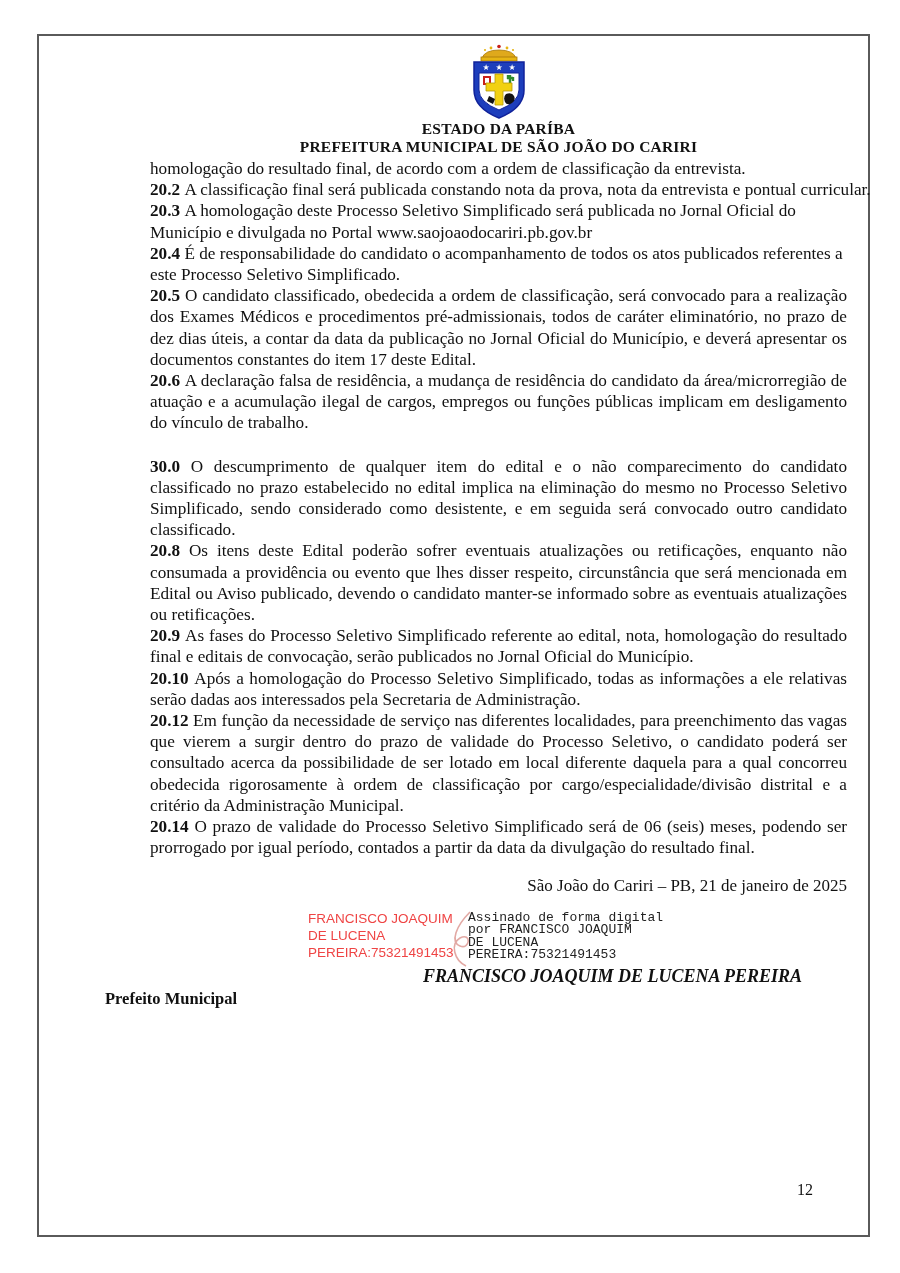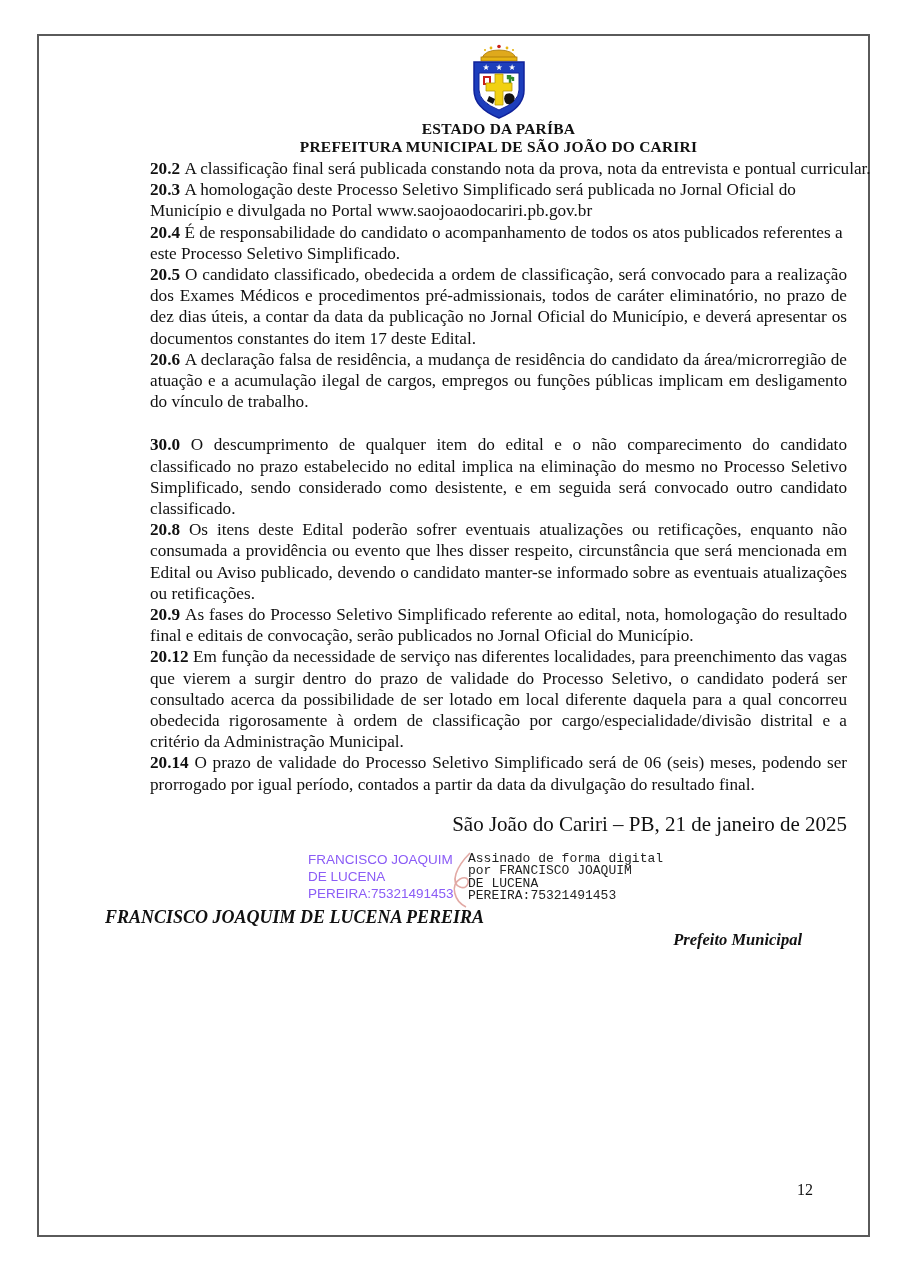--- a/index.html
+++ b/index.html
@@ -8,27 +8,27 @@
   .content{position:absolute;left:111px;top:0;width:697px;}
   .header{text-align:center;padding-top:8px;}
   .crest{display:block;margin:0 auto;}
   .hline{font-weight:bold;font-size:15.5px;line-height:17.5px;letter-spacing:.2px;}
   .body-text{margin-top:3px;}
   .body-text p{margin:0;font-size:17.2px;line-height:21.2px;text-align:justify;}
   .body-text p.left{text-align:left;}
   .body-text p.hanging{padding-left:36px;text-indent:-36px;}
   .body-text p.overflow{width:calc(100% + 27px);}
   .body-text .spacer{height:22px;}
-  .dateline{margin-top:17px;font-size:21px;text-align:right;}
+  .dateline{margin-top:17px;font-size:17px;text-align:right;}
   .digsig{position:relative;margin-top:14px;margin-left:158px;display:flex;align-items:flex-start;}
-  .sig-left{font-family:"Liberation Sans",sans-serif;font-size:13.5px;line-height:17px;width:160px;color:#8b5cf6;}
+  .sig-left{font-family:"Liberation Sans",sans-serif;font-size:13.5px;line-height:17px;width:160px;color:#ef4444;}
   .sig-right{font-family:Liberation Mono, monospace;font-size:13px;line-height:12.5px;padding-top:2px;color:#222;}
   .flourish{position:absolute;left:138px;top:-2px;pointer-events:none;}
-  .sig-name{font-size:18px;font-weight:bold;font-style:italic;text-align:left;transform:translateX(-45px);margin-top:4px;}
-  .sig-title{font-size:16.5px;font-weight:bold;font-style:italic;text-align:right;transform:translateX(-45px);margin-top:2px;}
+  .sig-name{font-size:18px;font-weight:bold;font-style:italic;text-align:right;transform:translateX(-45px);margin-top:4px;}
+  .sig-title{font-size:16.5px;font-weight:bold;text-align:left;transform:translateX(-45px);margin-top:2px;}
   .page-num{position:absolute;right:55px;bottom:36px;font-size:16px;}
 </style>
 </head>
 <body>
 
 <div class="border-box">
   <div class="content">
 
     <div class="header">
       <svg class="crest" width="60" height="76" viewBox="0 0 60 76">
@@ -57,29 +57,31 @@
         <path d="M26,30 h8 v9 h9 v8 h-9 v14 h-8 v-14 h-9 v-8 h9 z" fill="#f2d112" stroke="#b59a08" stroke-width="0.8"></path>
 
         <path d="M20,52 l6,3 -2,5 -6,-3 z" fill="#121212"></path>
         <path d="M37,50 q6,-2 8,2 q2,4 -2,7 q-5,3 -7,-1 q-2,-5 1,-8 z" fill="#121212"></path>
       </svg>
       <div class="hline">ESTADO DA PARÍBA</div>
       <div class="hline">PREFEITURA MUNICIPAL DE SÃO JOÃO DO CARIRI</div>
     </div>
 
     <div class="body-text" id="paragraphs">
+        <p class="left">homologação do resultado final, de acordo com a ordem de classificação da entrevista.</p>
         <p class="hanging overflow"><b>20.2 </b>A classificação final será publicada constando nota da prova,  nota da entrevista e pontual curricular.</p>
         <p class="left"><b>20.3 </b>A homologação deste Processo Seletivo Simplificado será publicada no Jornal Oficial do Município e divulgada no Portal www.saojoaodocariri.pb.gov.br</p>
         <p class="left"><b>20.4 </b>É de responsabilidade do candidato o acompanhamento de todos os atos publicados referentes a este Processo Seletivo Simplificado.</p>
         <p><b>20.5 </b>O candidato classificado, obedecida a ordem de classificação, será convocado para a realização dos Exames Médicos e procedimentos pré-admissionais, todos de caráter eliminatório, no prazo de dez dias úteis, a contar da data da publicação no Jornal Oficial do Município, e deverá apresentar os documentos constantes do item 17 deste Edital.</p>
         <p><b>20.6 </b>A declaração falsa de residência, a mudança de residência do candidato da área/microrregião de atuação e a acumulação ilegal de cargos, empregos ou funções públicas implicam em desligamento do vínculo de trabalho.</p>
         <div class="spacer"></div>
         <p><b>30.0 </b>O descumprimento de qualquer item do edital e o não comparecimento do candidato classificado no prazo estabelecido no edital implica na eliminação do mesmo no Processo Seletivo Simplificado, sendo considerado como desistente, e em seguida será convocado outro candidato classificado.</p>
         <p><b>20.8 </b>Os itens deste Edital poderão sofrer eventuais atualizações ou retificações, enquanto não consumada a providência ou evento que lhes disser respeito, circunstância que será mencionada em Edital ou Aviso publicado, devendo o candidato manter-se informado sobre as eventuais atualizações ou retificações.</p>
         <p><b>20.9 </b>As fases do Processo Seletivo Simplificado referente ao edital, nota, homologação do resultado final e editais de convocação, serão publicados no Jornal Oficial do Município.</p>
+        <p><b>20.10 </b>Após a homologação do Processo Seletivo Simplificado, todas as informações a ele relativas serão dadas aos interessados pela Secretaria de Administração.</p>
         <p><b>20.12 </b>Em função da necessidade de serviço nas diferentes localidades, para preenchimento das vagas que vierem a surgir dentro do prazo de validade do Processo Seletivo, o candidato poderá ser consultado acerca da possibilidade de ser lotado em local diferente daquela para a qual concorreu obedecida rigorosamente à ordem de classificação por cargo/especialidade/divisão distrital e a critério da Administração Municipal.</p>
         <p><b>20.14 </b>O prazo de validade do Processo Seletivo Simplificado será de 06 (seis) meses, podendo ser prorrogado por igual período, contados a partir da data da divulgação do resultado final.</p>
       </div>
 
     <div class="dateline">São João do Cariri – PB, 21 de janeiro de 2025</div>
 
     <div class="digsig">
       <svg class="flourish" width="34" height="62" viewBox="0 0 34 62">
         <path d="M24,4 C10,18 4,34 14,38 C24,42 26,24 14,30 C4,36 8,52 20,58" fill="none" stroke="#e2a9a4" stroke-width="1.6"></path>
       </svg>

